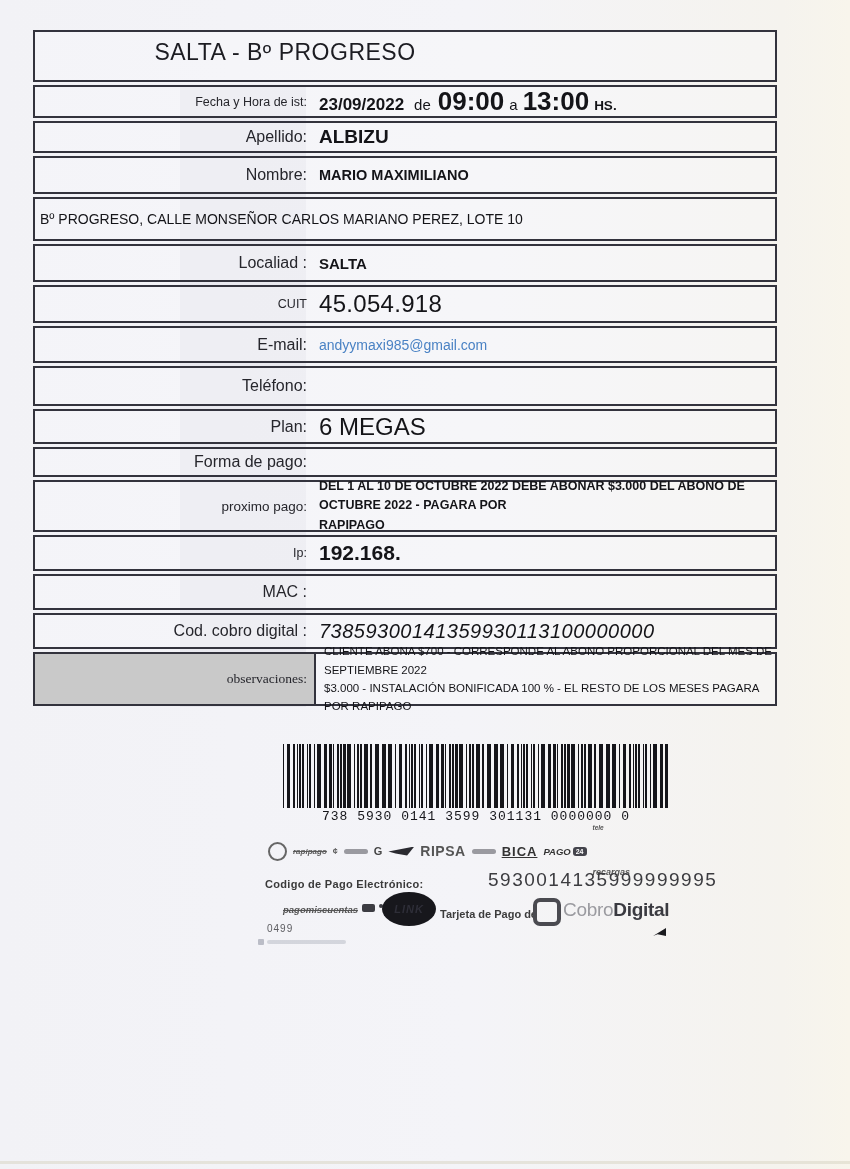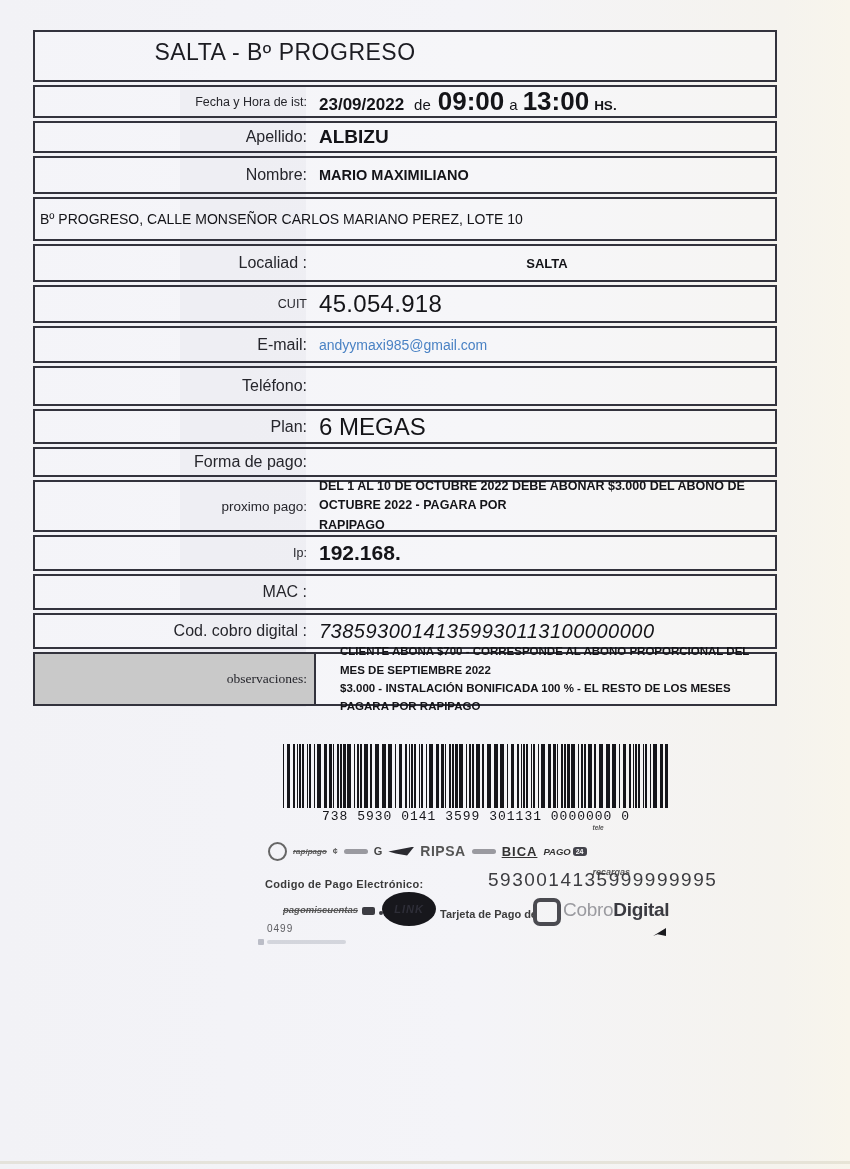--- a/index.html
+++ b/index.html
@@ -28,34 +28,34 @@
   .v-fecha{display:flex;align-items:baseline;white-space:nowrap;}
   .f-date{font-weight:700;font-size:17px;}
   .f-de{font-size:15px;margin:0 7px 0 10px;}
   .f-time{font-weight:700;font-size:26px;}
   .f-a{font-size:15px;margin:0 5px;}
   .f-hs{font-weight:700;font-size:13.5px;margin-left:5px;}
 
   .v-apellido{font-weight:700;font-size:19px;}
   .v-nombre{font-weight:700;font-size:14.5px;}
   .v-domicilio{font-size:14px;font-weight:500;}
-  .v-localiad{font-weight:700;font-size:13px;text-align:center;}
+  .v-localiad{font-weight:700;font-size:15px;}
   .v-cuit{font-size:24px;letter-spacing:.3px;}
   .lbl-cuit{font-size:12.5px;}
   .v-email{font-size:14px;color:#4a82c4;}
   .v-telefono{font-size:17px;}
   .v-plan{font-size:24px;}
   .v-forma{font-size:15px;}
   .v-proximo{font-size:12.5px;font-weight:600;line-height:1.55;white-space:pre-line;padding-right:25px;}
   .lbl-ip{font-size:12.5px;}
   .v-ip{font-size:21px;font-weight:700;}
   .v-cod{font-size:20px;font-style:italic;font-weight:500;letter-spacing:.5px;}
   .r-obs .lbl{background:#c9c9c9;border-right:2px solid #33333d;display:flex;align-items:center;
     justify-content:flex-end;font-family:"Liberation Serif",serif;font-size:13.5px;}
-  .v-obs{font-size:11.5px;font-weight:700;line-height:1.6;white-space:pre-line;padding-left:24px;display:flex;align-items:center;}
+  .v-obs{font-size:11.5px;font-weight:400;line-height:1.6;white-space:pre-line;padding-left:8px;display:flex;align-items:center;}
 
   
   .barcode{position:absolute;left:283px;top:744px;width:386px;z-index:1;}
   .barcode-bars{display:flex;width:386px;height:64px;overflow:hidden;}
   .bar{background:#15151a;height:100%;flex:none;}
   .barcode-digits{margin-top:1px;text-align:center;font-family:"Liberation Mono",monospace;
     font-size:13px;letter-spacing:1px;color:#15151a;}
 
   
   .networks{position:absolute;left:268px;top:841px;width:402px;height:20px;display:flex;
@@ -73,21 +73,21 @@
     padding:1px 3px;font-style:normal;}
   .n-tele{display:flex;flex-direction:column;align-items:flex-start;line-height:1;font-style:italic;font-weight:700;color:#555;gap:37px;}
   .tele-top{font-size:6.5px;}
   .tele-bottom{font-size:9px;}
 
   
   .cpe-label{position:absolute;left:265px;top:878px;font-size:11px;font-weight:700;color:#3a3a3a;letter-spacing:.3px;z-index:1;}
   .cpe-value{position:absolute;left:488px;top:869px;font-size:19px;color:#3c3c40;letter-spacing:1.5px;font-weight:500;z-index:1;}
 
   
-  .pmc{position:absolute;left:283px;top:904px;display:flex;align-items:flex-end;gap:4px;
+  .pmc{position:absolute;left:283px;top:904px;display:flex;align-items:flex-start;gap:4px;
     font-size:9.5px;font-weight:700;font-style:italic;color:#555;filter:blur(.35px);z-index:1;}
   .pmc-text{text-decoration:line-through;}
   .card-chip{width:13px;height:8px;background:#3c3c42;border-radius:2px;flex:none;}
   .pmc-dot{width:4px;height:4px;background:#3c3c42;border-radius:50%;flex:none;}
   .link-oval{position:absolute;left:382px;top:892px;width:54px;height:34px;background:#17171c;
     border-radius:50%;display:flex;align-items:center;justify-content:center;z-index:1;}
   .link-text{color:#2e2e38;font-size:11px;font-weight:700;font-style:italic;letter-spacing:1px;}
   .tarjeta-label{position:absolute;left:440px;top:908px;font-size:11px;font-weight:700;color:#3c3c3c;z-index:1;}
   .cd-icon{position:absolute;left:533px;top:898px;width:20px;height:20px;border:4px solid #4a4a50;
     border-radius:7px;box-sizing:content-box;z-index:1;}

